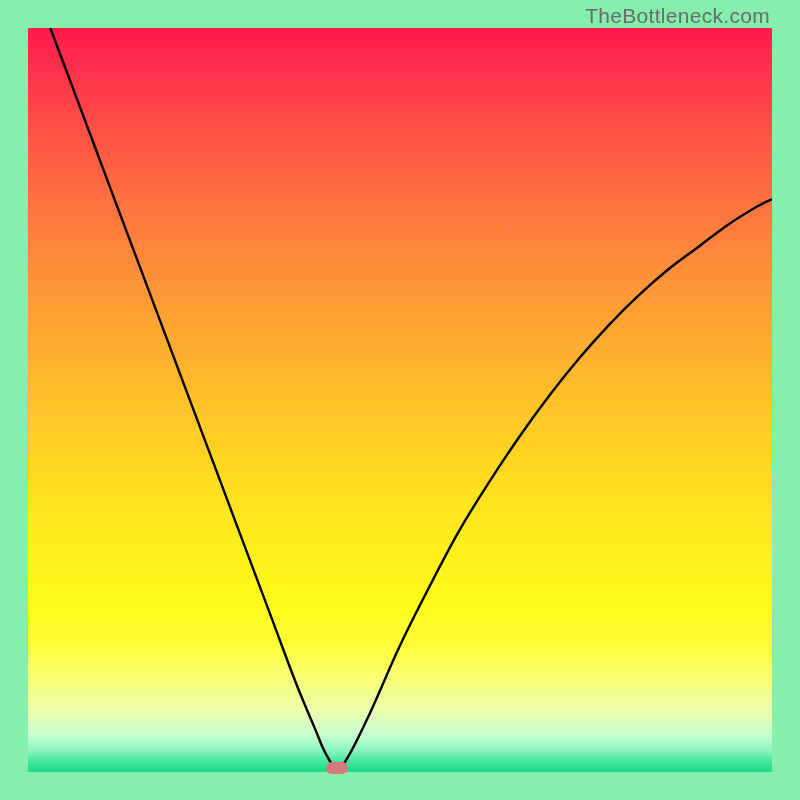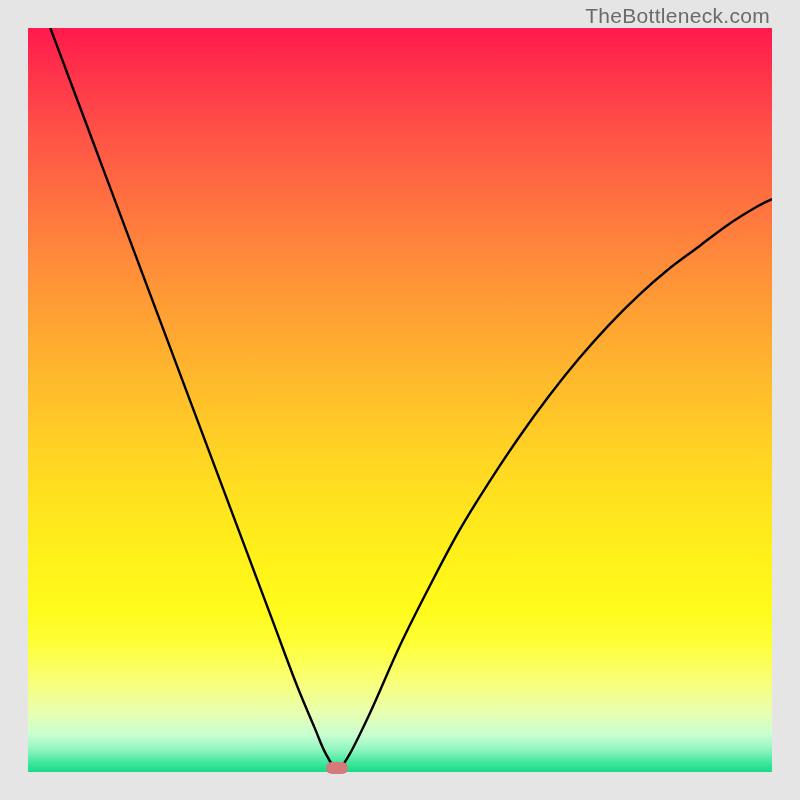--- a/index.html
+++ b/index.html
@@ -9,21 +9,21 @@
     background: #000;
     position: relative;
     font-family: Arial, sans-serif;
   }
   .frame {
     position: absolute;
     top: 0;
     left: 0;
     width: 800px;
     height: 800px;
-    background: #e5e5e5;
+    background: #86efac;
   }
   .plot-area {
     position: absolute;
     top: 28px;
     left: 28px;
     width: 744px;
     height: 744px;
     background: linear-gradient(to bottom,
       #ff1a4d 0%,
       #ff3a4a 8%,

